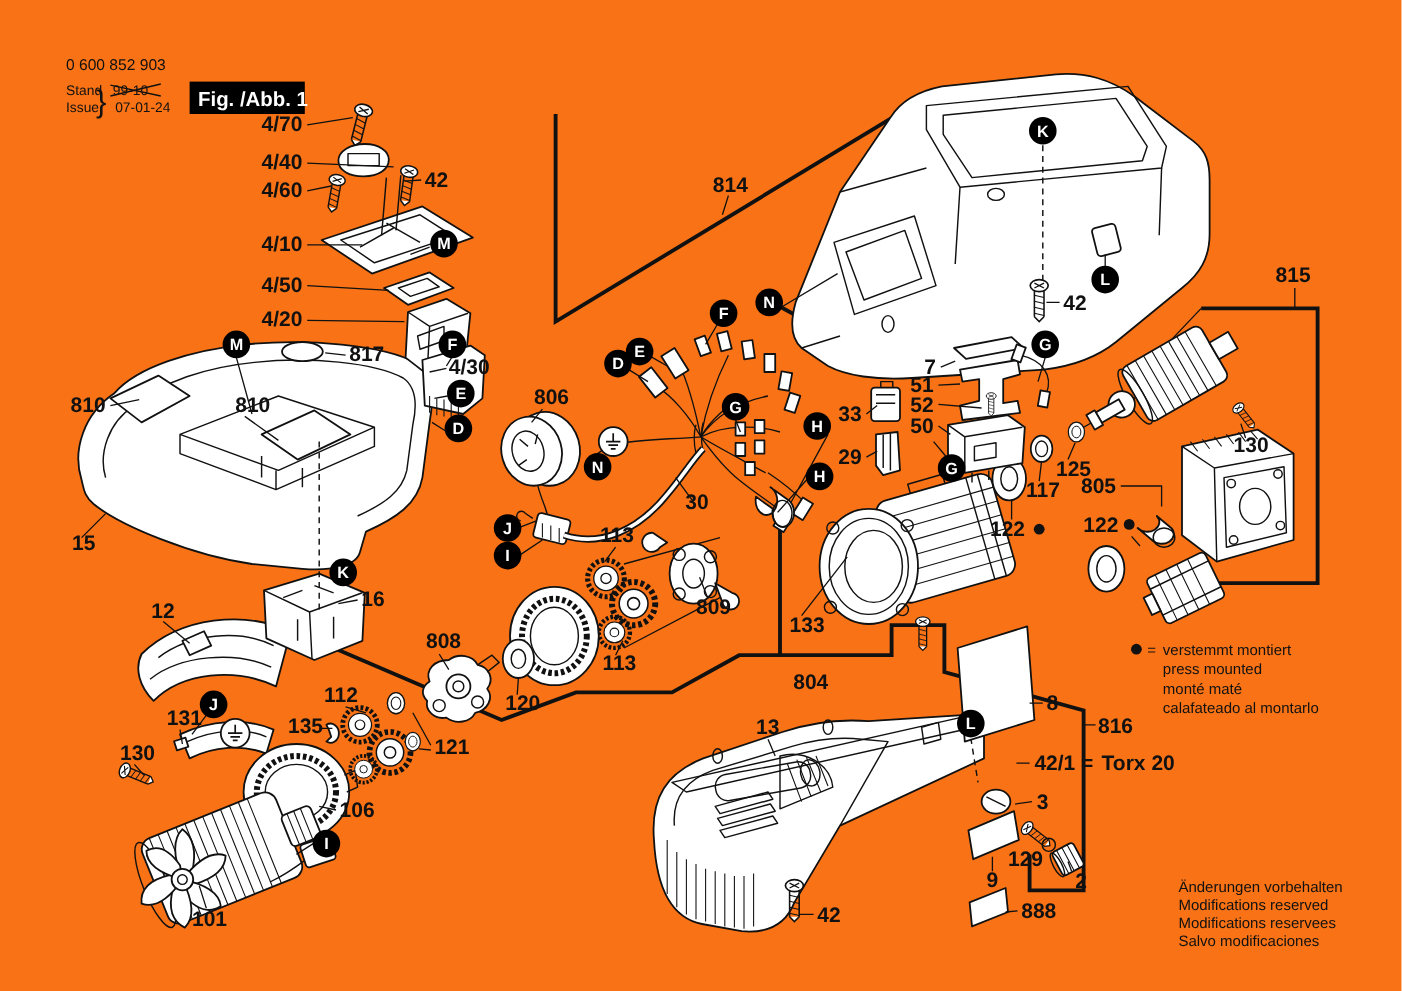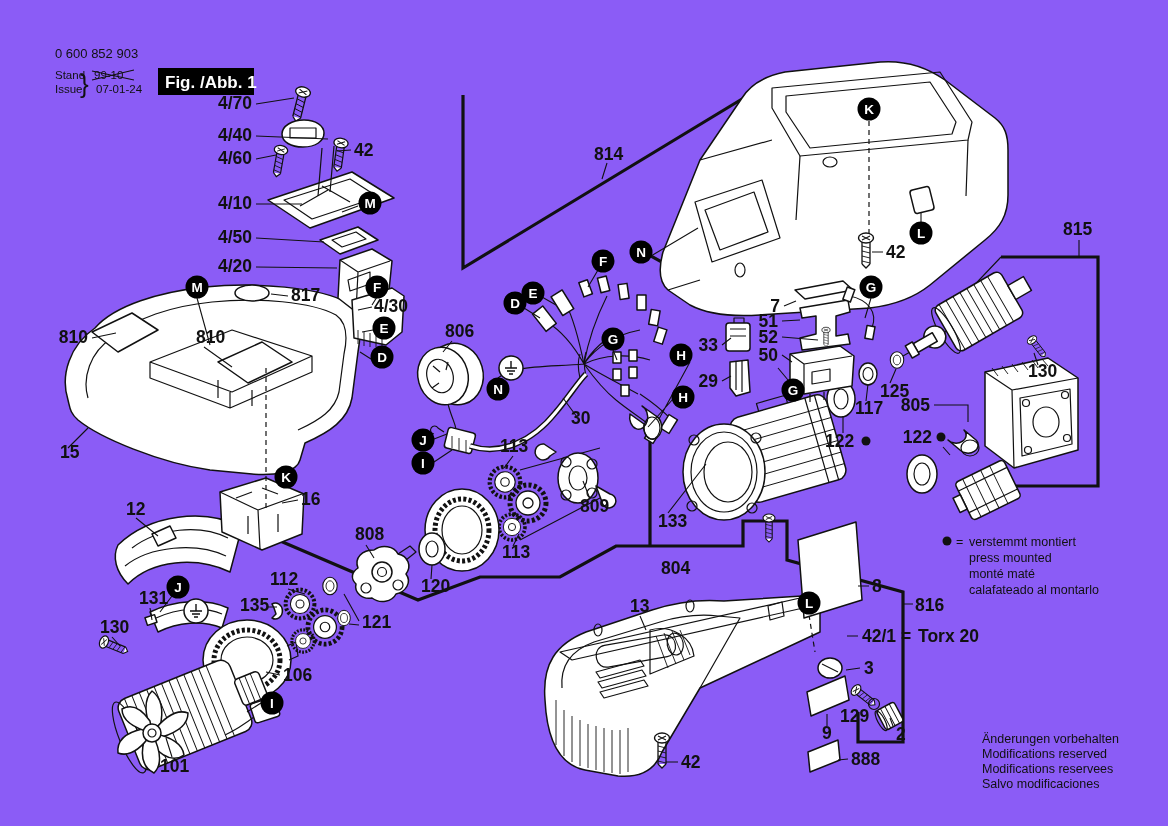--- a/index.html
+++ b/index.html
@@ -1,16 +1,16 @@
 <!DOCTYPE html>
 <html><head>
 <meta charset="utf-8">
 <style>
   html,body{margin:0;padding:0;background:#ffffff;}
-  .stage{position:relative;width:1168px;height:826px;background:#8b5cf6;overflow:hidden;}
+  .stage{position:relative;width:1168px;height:826px;background:#f97316;overflow:hidden;}
   svg{display:block;}
   svg text{font-family:"Liberation Sans","DejaVu Sans",sans-serif;fill:#111;}
   .pn{font-size:13px;}
   .small{font-size:11.5px;}
   .figbox-text{font-size:17px;font-weight:bold;fill:#fff;}
   .plabel{font-size:17.5px;font-weight:bold;}
   .mletter{font-size:13.5px;font-weight:bold;fill:#fff;}
   .note{font-size:12.5px;}
   .outl{fill:#fff;stroke:#111;stroke-width:1.5;stroke-linejoin:round;}
   .outl2{fill:none;stroke:#111;stroke-width:1.2;stroke-linejoin:round;}

